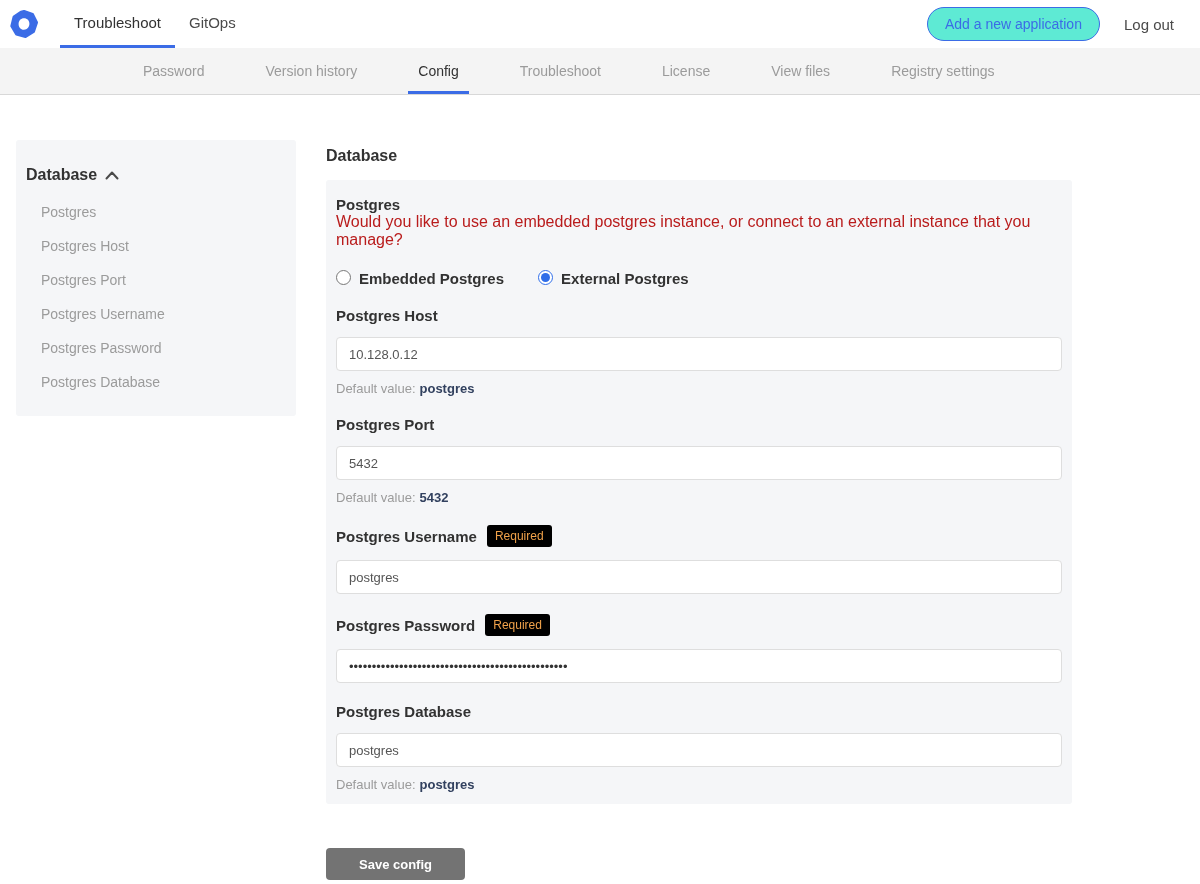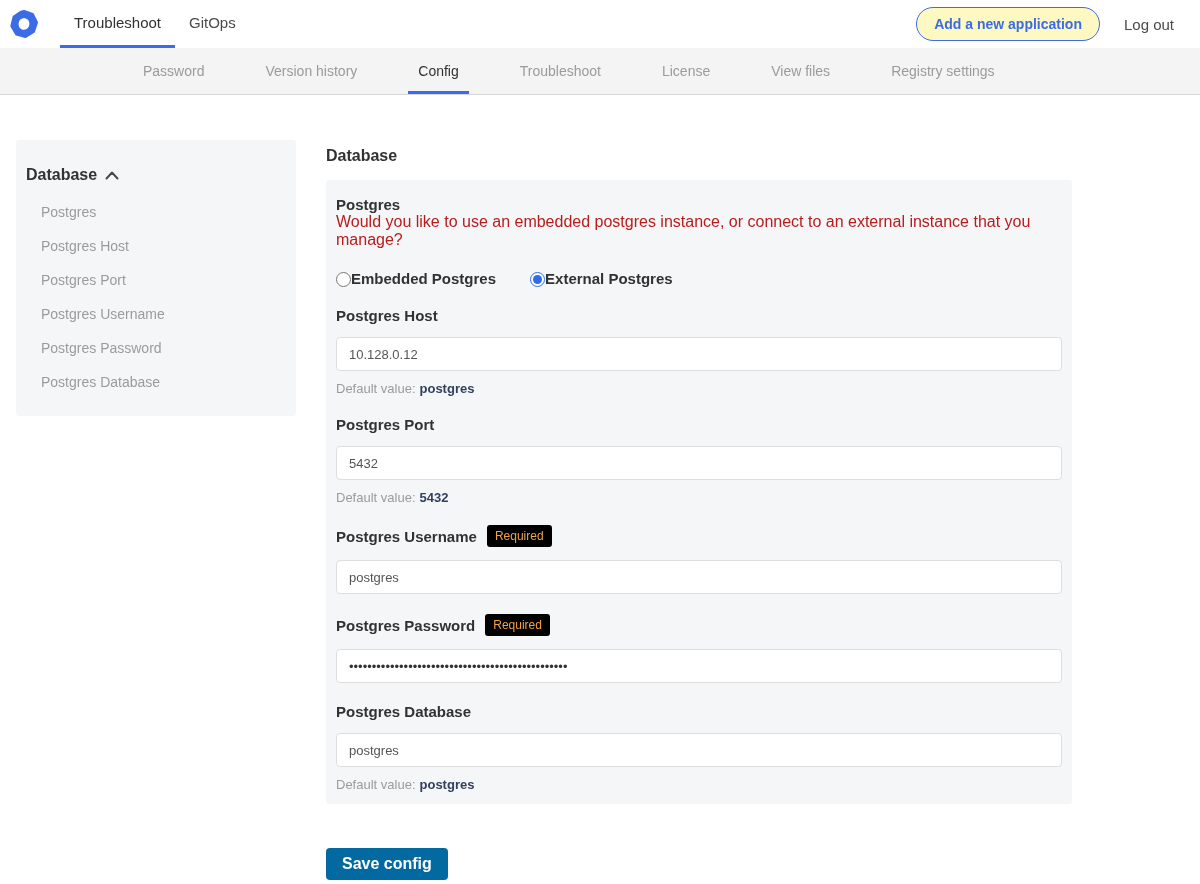--- a/index.html
+++ b/index.html
@@ -6,22 +6,22 @@
   html, body { width: 1200px; height: 884px; background: #ffffff; overflow: hidden;
     font-family: "Liberation Sans", sans-serif; }
 
   
   .topbar { height: 48px; background: #ffffff; display: flex; align-items: stretch; }
   .logo-wrap { display: flex; align-items: center; padding-left: 10px; margin-right: 22px; }
   .top-tab { display: flex; align-items: center; padding: 0 14px; font-size: 15px;
     color: #4a4a4a; cursor: pointer; border-bottom: 3px solid transparent; }
   .top-tab.active { color: #323232; border-bottom-color: #3b6ce6; }
   .top-right { margin-left: auto; display: flex; align-items: center; padding-right: 26px; }
-  .add-app-btn { border: 1px solid #3b6ce6; color: #3b6ce6; background: #fef9c3;
-    font-weight: bold; font-size: 14px; border-radius: 17px; padding: 8px 17px;
+  .add-app-btn { border: 1px solid #3b6ce6; color: #3b6ce6; background: #5eead4;
+    font-weight: normal; font-size: 14px; border-radius: 17px; padding: 8px 17px;
     cursor: pointer; font-family: inherit; }
   .logout { margin-left: 24px; font-size: 15px; color: #4a4a4a; cursor: pointer; }
 
   
   .subnav { height: 47px; background: #f4f4f4; border-bottom: 1px solid #d8d8d8;
     display: flex; align-items: stretch; padding-left: 133px; gap: 41px; }
   .sub-tab { display: flex; align-items: center; padding: 0 10px; font-size: 14px;
     color: #9b9b9b; cursor: pointer; border-bottom: 3px solid transparent; padding-top: 3px; }
   .sub-tab.active { color: #323232; border-bottom-color: #3b6ce6; }
 
@@ -37,35 +37,35 @@
 
   .main { margin-left: 30px; width: 746px; }
   .main-heading { margin-top: 52px; font-size: 16px; font-weight: bold; color: #323232; }
 
   
   .panel { margin-top: 15px; background: #f5f6f8; border-radius: 3px; padding: 16px 10px 12px 10px; }
   .field-label { font-size: 15px; font-weight: bold; color: #323232; display: flex;
     align-items: center; }
   .help-text { font-size: 16px; color: #b91c1c; }
   .radio-row { margin-top: 21px; display: flex; align-items: center; gap: 34px; }
-  .radio-opt { display: flex; align-items: flex-end; font-size: 15px; font-weight: bold;
+  .radio-opt { display: flex; align-items: flex-start; gap: 8px; font-size: 15px; font-weight: bold;
     color: #323232; cursor: pointer; }
   .radio-opt input { width: 15px; height: 15px; accent-color: #2f6de8; cursor: pointer; }
   .field { margin-top: 20px; }
   .text-input { display: block; width: 100%; height: 34px; background: #ffffff;
     border: 1px solid #dedede; border-radius: 4px; margin-top: 13px; padding: 8px 12px;
     font-size: 13px; color: #555555; font-family: inherit; outline: none; }
   .masked { letter-spacing: 0px; color: #333333; }
   .default-line { margin-top: 10px; font-size: 13px; color: #9b9b9b; }
   .default-line b { color: #32415f; margin-left: 4px; }
   .required-badge { margin-left: 10px; background: #000000; color: #f0a24a; font-size: 12px;
     font-weight: normal; padding: 4px 8px; border-radius: 3px; }
 
-  .save-btn { margin: 44px 0 0 0; background: #0369a1; color: #ffffff; border: none;
-    border-radius: 4px; height: 32px; padding: 0 16px; font-size: 16px; font-weight: bold;
+  .save-btn { margin: 44px 0 0 0; background: #737373; color: #ffffff; border: none;
+    border-radius: 4px; height: 32px; padding: 0 33px; font-size: 13px; font-weight: bold;
     cursor: pointer; font-family: inherit; }
 </style>
 </head>
 <body>
 
 <div class="topbar">
   <div class="logo-wrap">
     <svg width="28" height="28" viewBox="0 0 28 28">
       <polygon points="14,1.5 22.5,4.5 26.5,12.5 23.5,21.5 15.5,26.5 6.5,24 1.8,16 4,7 11,2.2" fill="#3b6ce6" stroke="#3b6ce6" stroke-width="3" stroke-linejoin="round"></polygon>
       <path d="M14 8.2 C 17.2 8.2 19.6 10.6 19.4 14 C 19.2 17.4 17 19.8 13.8 19.7 C 10.6 19.6 8.6 17.2 8.6 13.9 C 8.6 10.6 10.8 8.2 14 8.2 Z" fill="#ffffff"></path>

